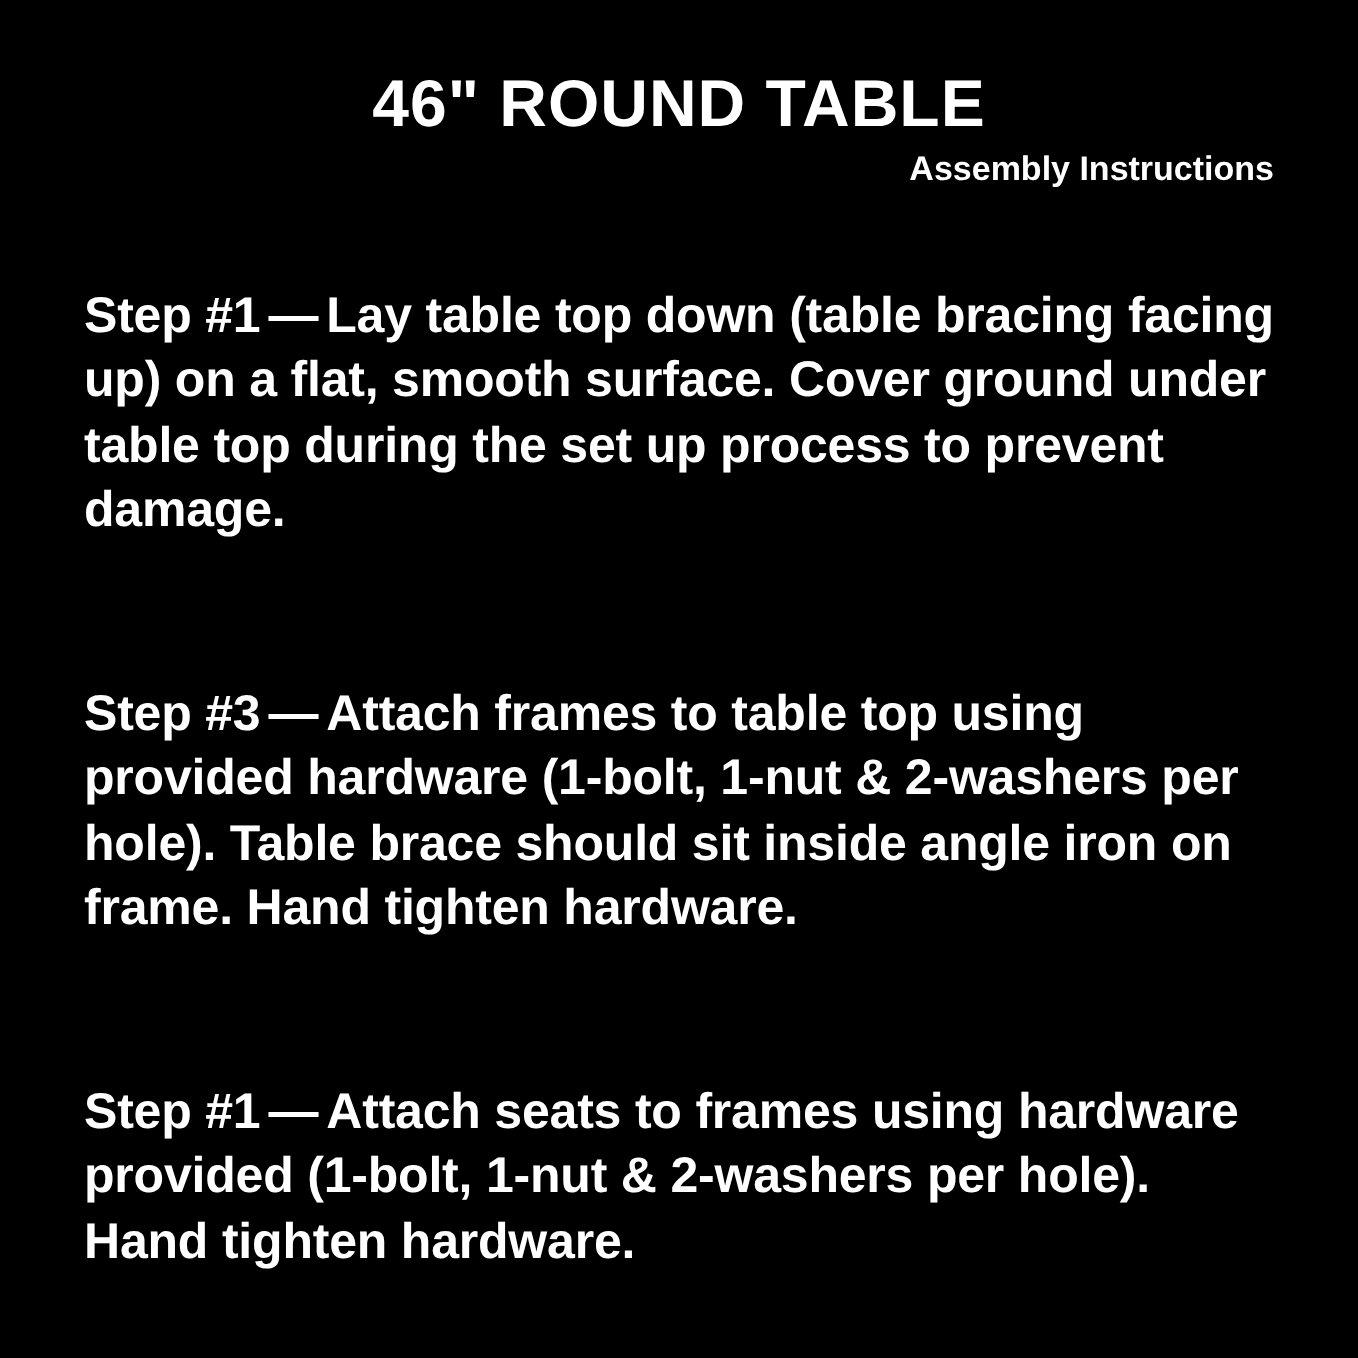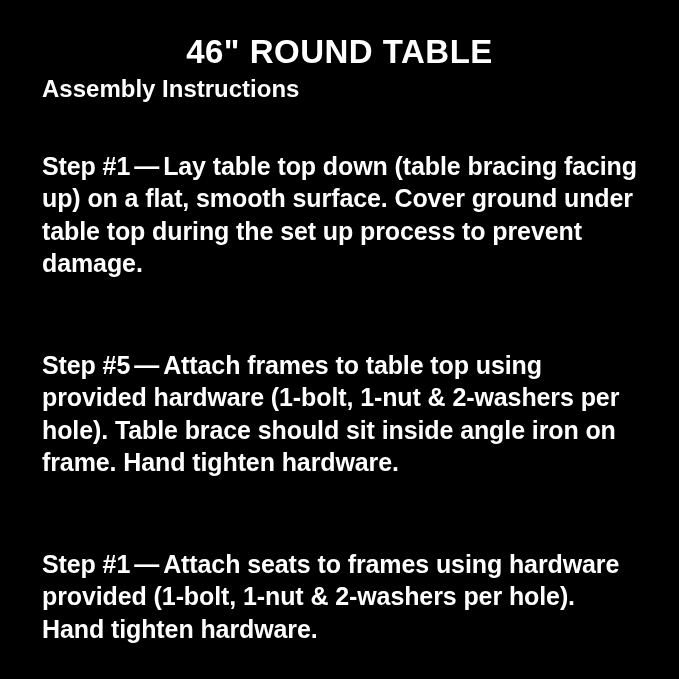--- a/index.html
+++ b/index.html
@@ -24,22 +24,22 @@
   }
   .title {
     text-align: center;
     font-size: 33px;
     font-weight: bold;
     letter-spacing: 0.5px;
     line-height: 1.1;
     margin: 0 0 6px 0;
   }
   .subtitle {
-    text-align: left;
-    font-size: 24px;
+    text-align: right;
+    font-size: 17px;
     font-weight: bold;
     line-height: 1.1;
     margin: 0 0 22px 0;
   }
   .steps {
     display: flex;
     flex-direction: column;
     gap: 19px;
   }
   .step {
@@ -60,20 +60,20 @@
 
 <div class="page">
 
   <h1 class="title">46" ROUND TABLE</h1>
   <h2 class="subtitle">Assembly Instructions</h2>
 
   <div class="steps">
 
     <p class="step"><span class="step-label">Step #1</span><span class="step-dash">—</span><span class="step-text">Lay table top down (table bracing facing up) on a flat, smooth surface. Cover ground under table top during the set up process to prevent damage.</span></p>
 
-    <p class="step"><span class="step-label">Step #5</span><span class="step-dash">—</span><span class="step-text">Attach frames to table top using provided hardware (1-bolt, 1-nut &amp; 2-washers per hole). Table brace should sit inside angle iron on frame. Hand tighten hardware.</span></p>
+    <p class="step"><span class="step-label">Step #3</span><span class="step-dash">—</span><span class="step-text">Attach frames to table top using provided hardware (1-bolt, 1-nut &amp; 2-washers per hole). Table brace should sit inside angle iron on frame. Hand tighten hardware.</span></p>
 
     <p class="step"><span class="step-label">Step #1</span><span class="step-dash">—</span><span class="step-text">Attach seats to frames using hardware provided (1-bolt, 1-nut &amp; 2-washers per hole). Hand tighten hardware.</span></p>
 
 
 
   </div>
 </div>
 
 </body></html>

